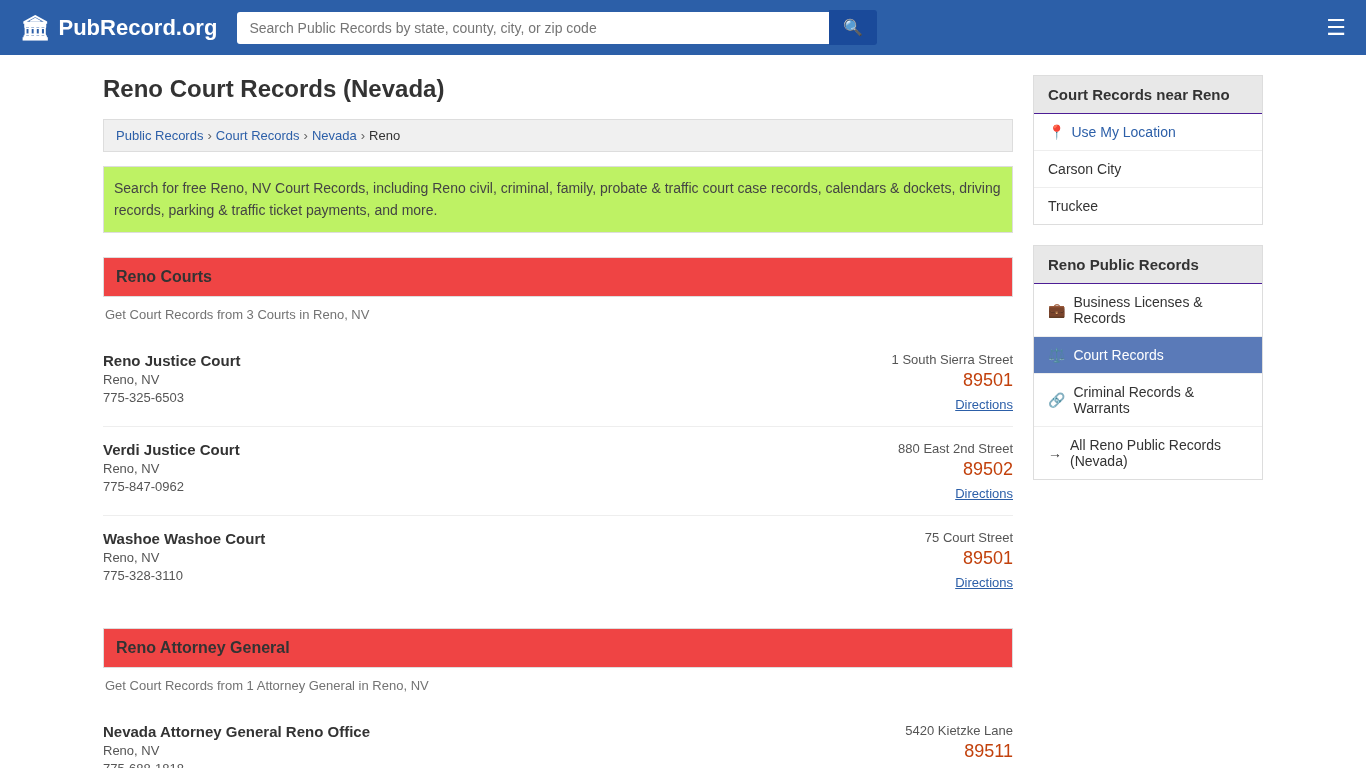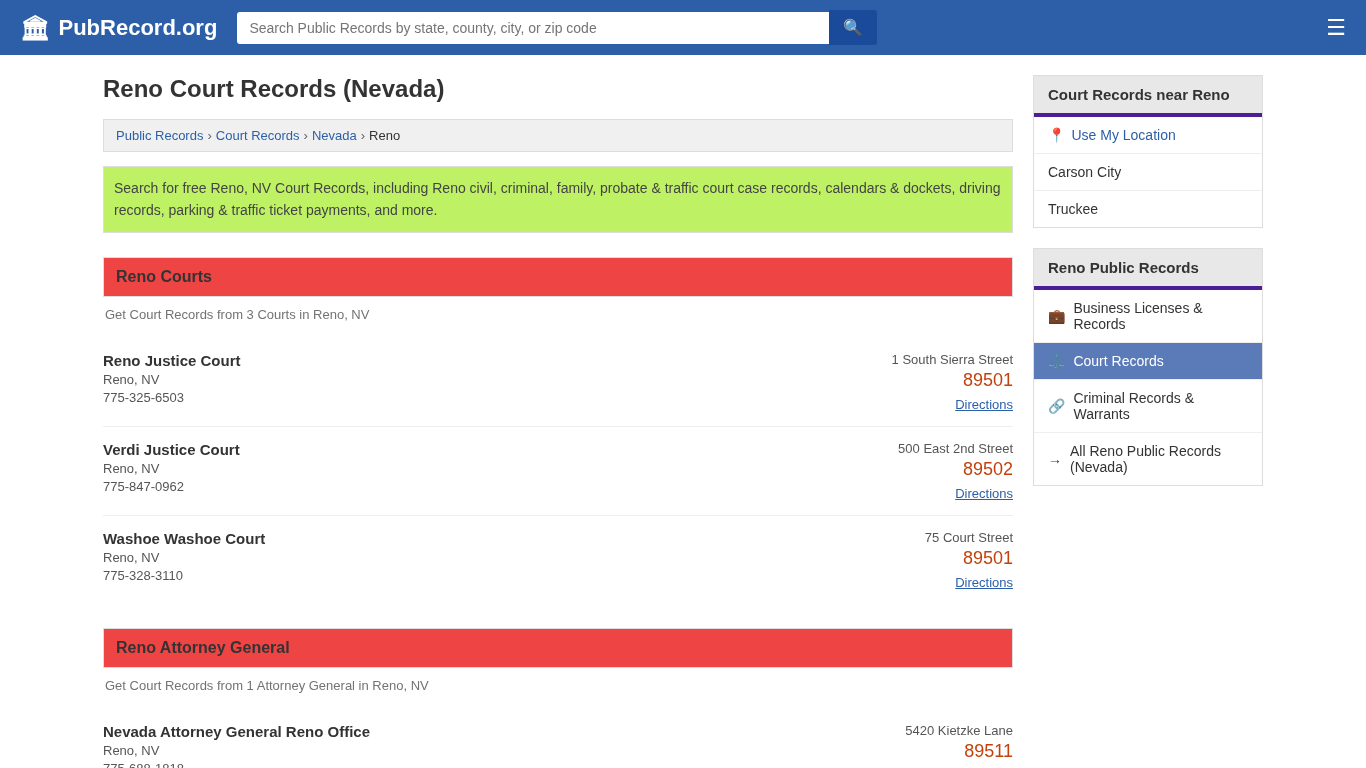--- a/index.html
+++ b/index.html
@@ -187,21 +187,21 @@
       font-weight: bold;
       border: 1px solid #ddd;
       margin-bottom: 0;
     }
     .sidebar-box {
       border: 1px solid #ddd;
       margin-bottom: 20px;
     }
     .sidebar-box .sidebar-section-title {
       border: none;
-      border-bottom: 4px solid #4c1d95;
+      border-bottom: 1px solid #4c1d95;
     }
     .sidebar-item {
       padding: 10px 14px;
       border-bottom: 1px solid #eee;
       cursor: pointer;
       display: flex;
       align-items: center;
       gap: 8px;
       font-size: 14px;
       color: #333;
@@ -290,21 +290,21 @@
         </div>
       </div>
 
       <div class="court-entry">
         <div class="court-info">
           <div class="court-name">Verdi Justice Court</div>
           <div class="court-city">Reno, NV</div>
           <div class="court-phone">775-847-0962</div>
         </div>
         <div class="court-address">
-          <div class="court-street">500 East 2nd Street</div>
+          <div class="court-street">880 East 2nd Street</div>
           <div class="court-zip">89502</div>
           <a class="directions-link" href="#">Directions</a>
         </div>
       </div>
 
       <div class="court-entry">
         <div class="court-info">
           <div class="court-name">Washoe Washoe Court</div>
           <div class="court-city">Reno, NV</div>
           <div class="court-phone">775-328-3110</div>

